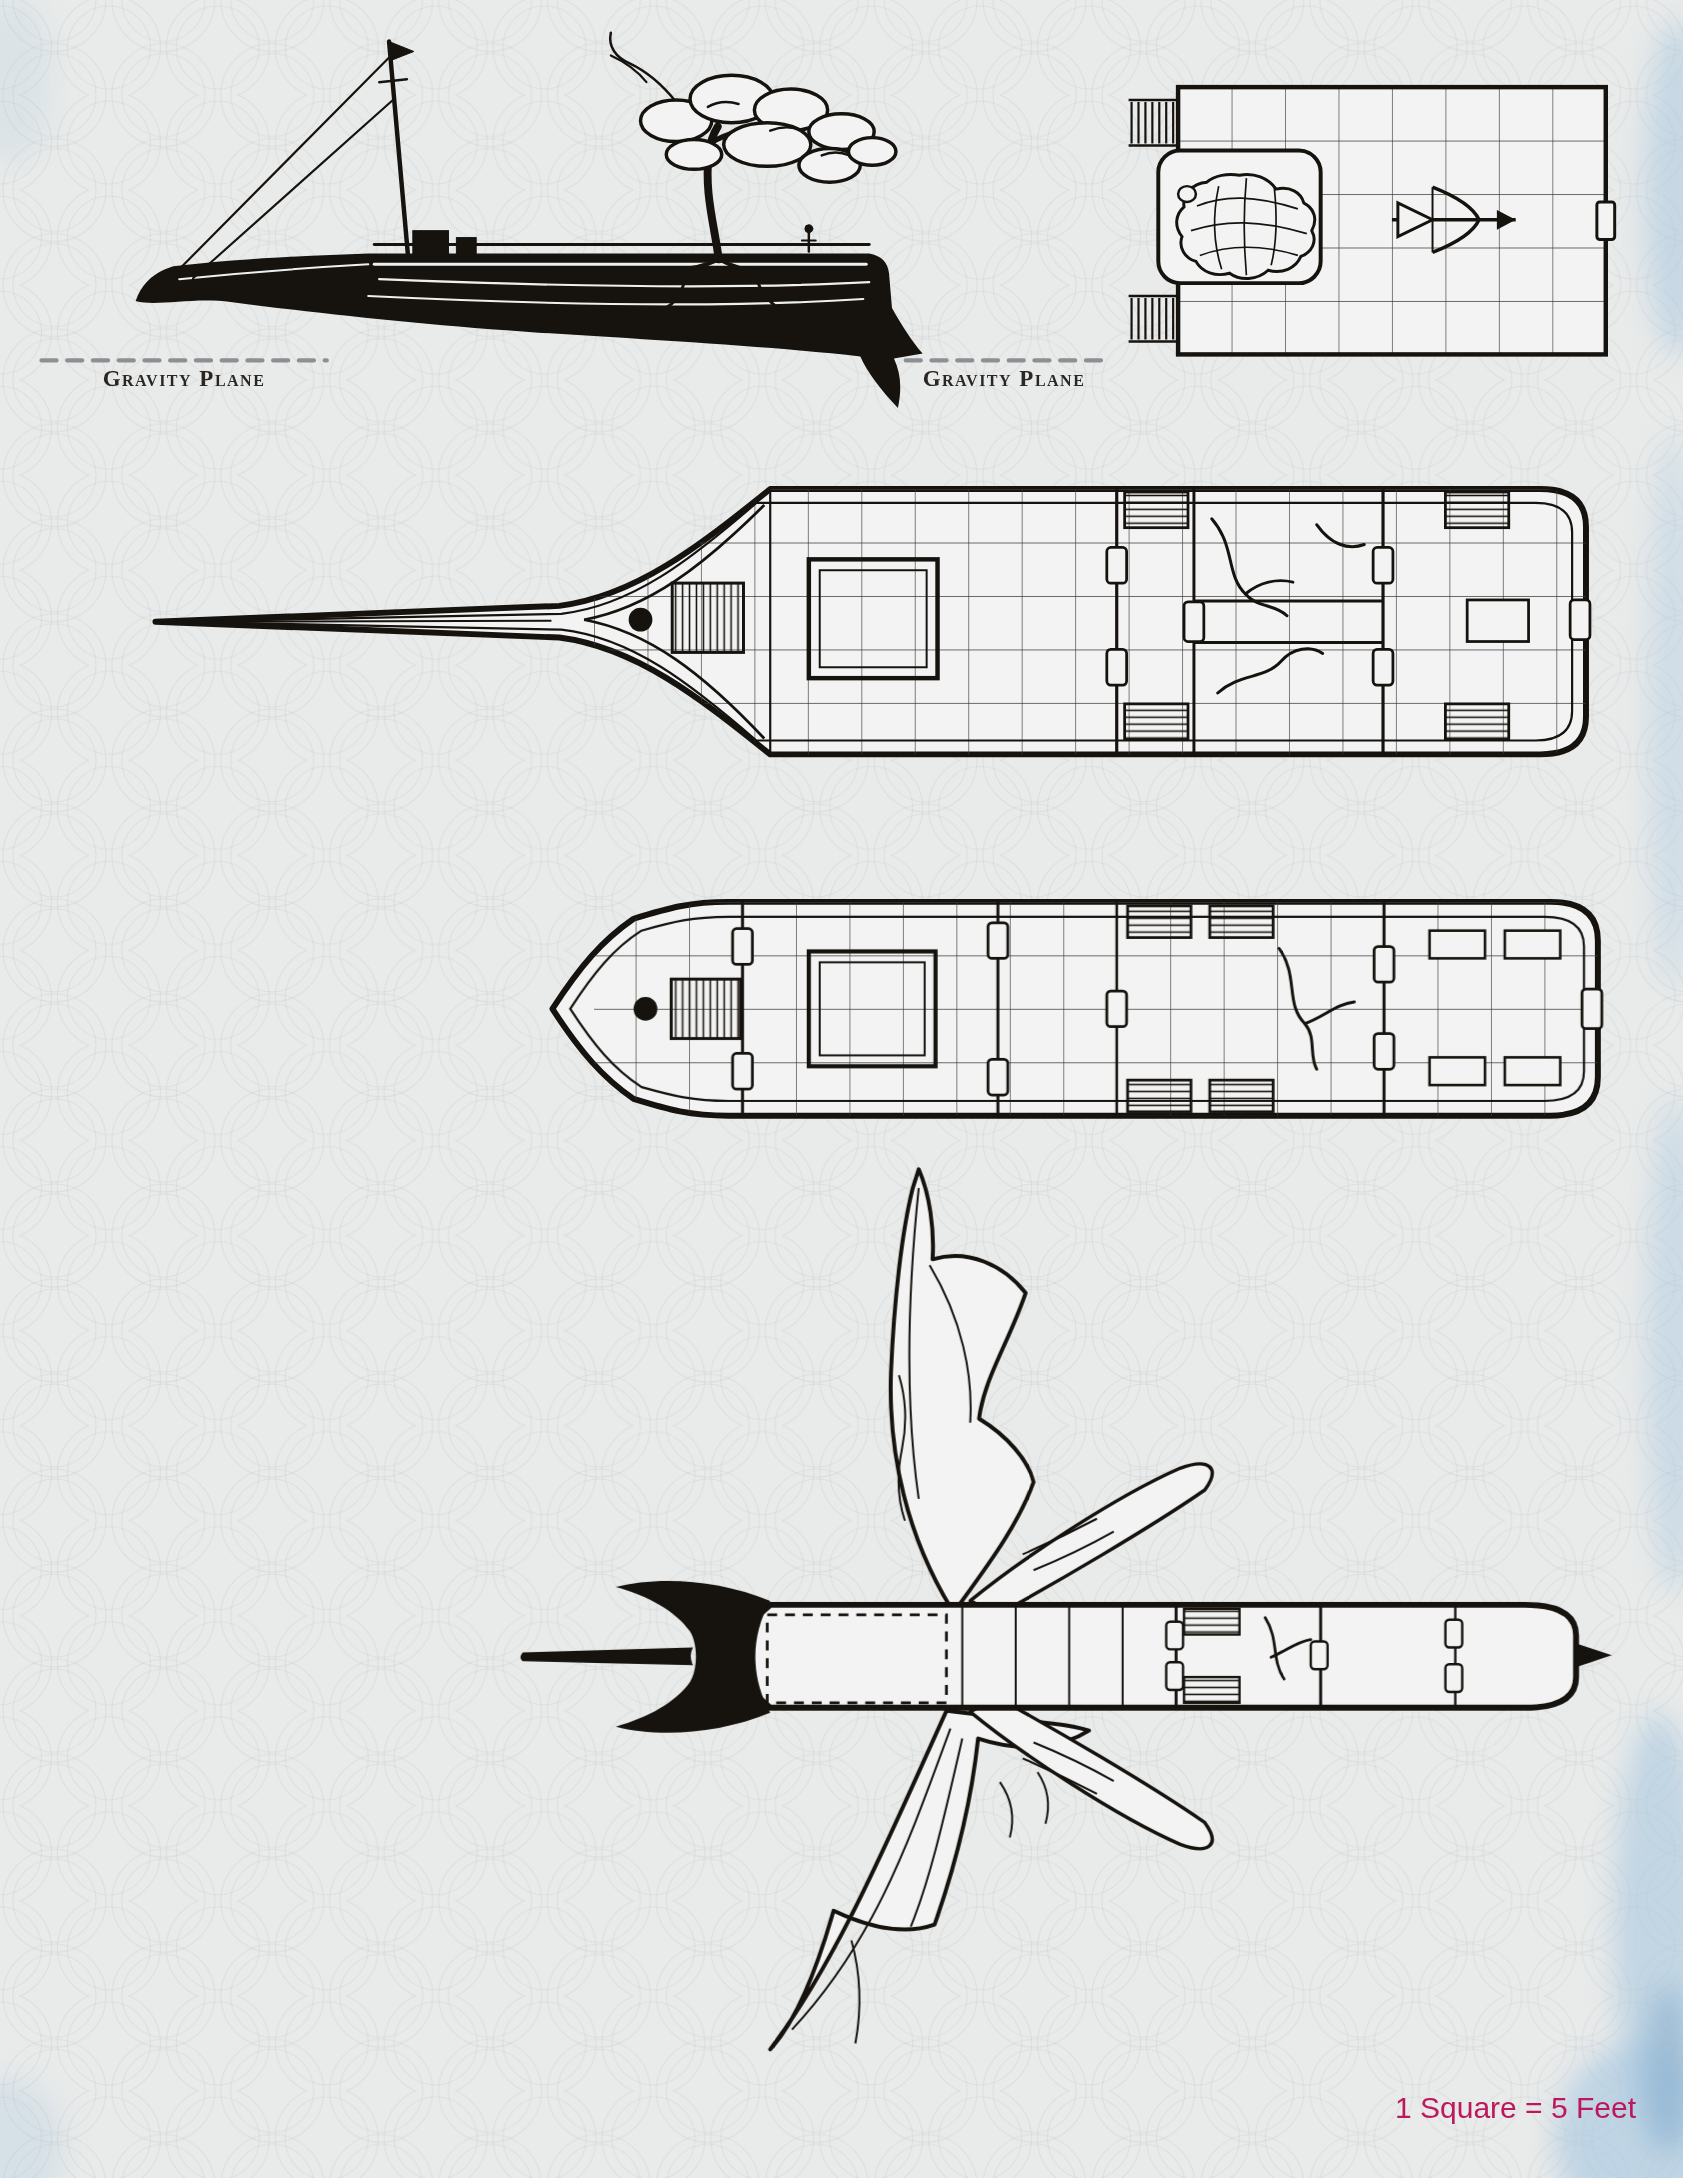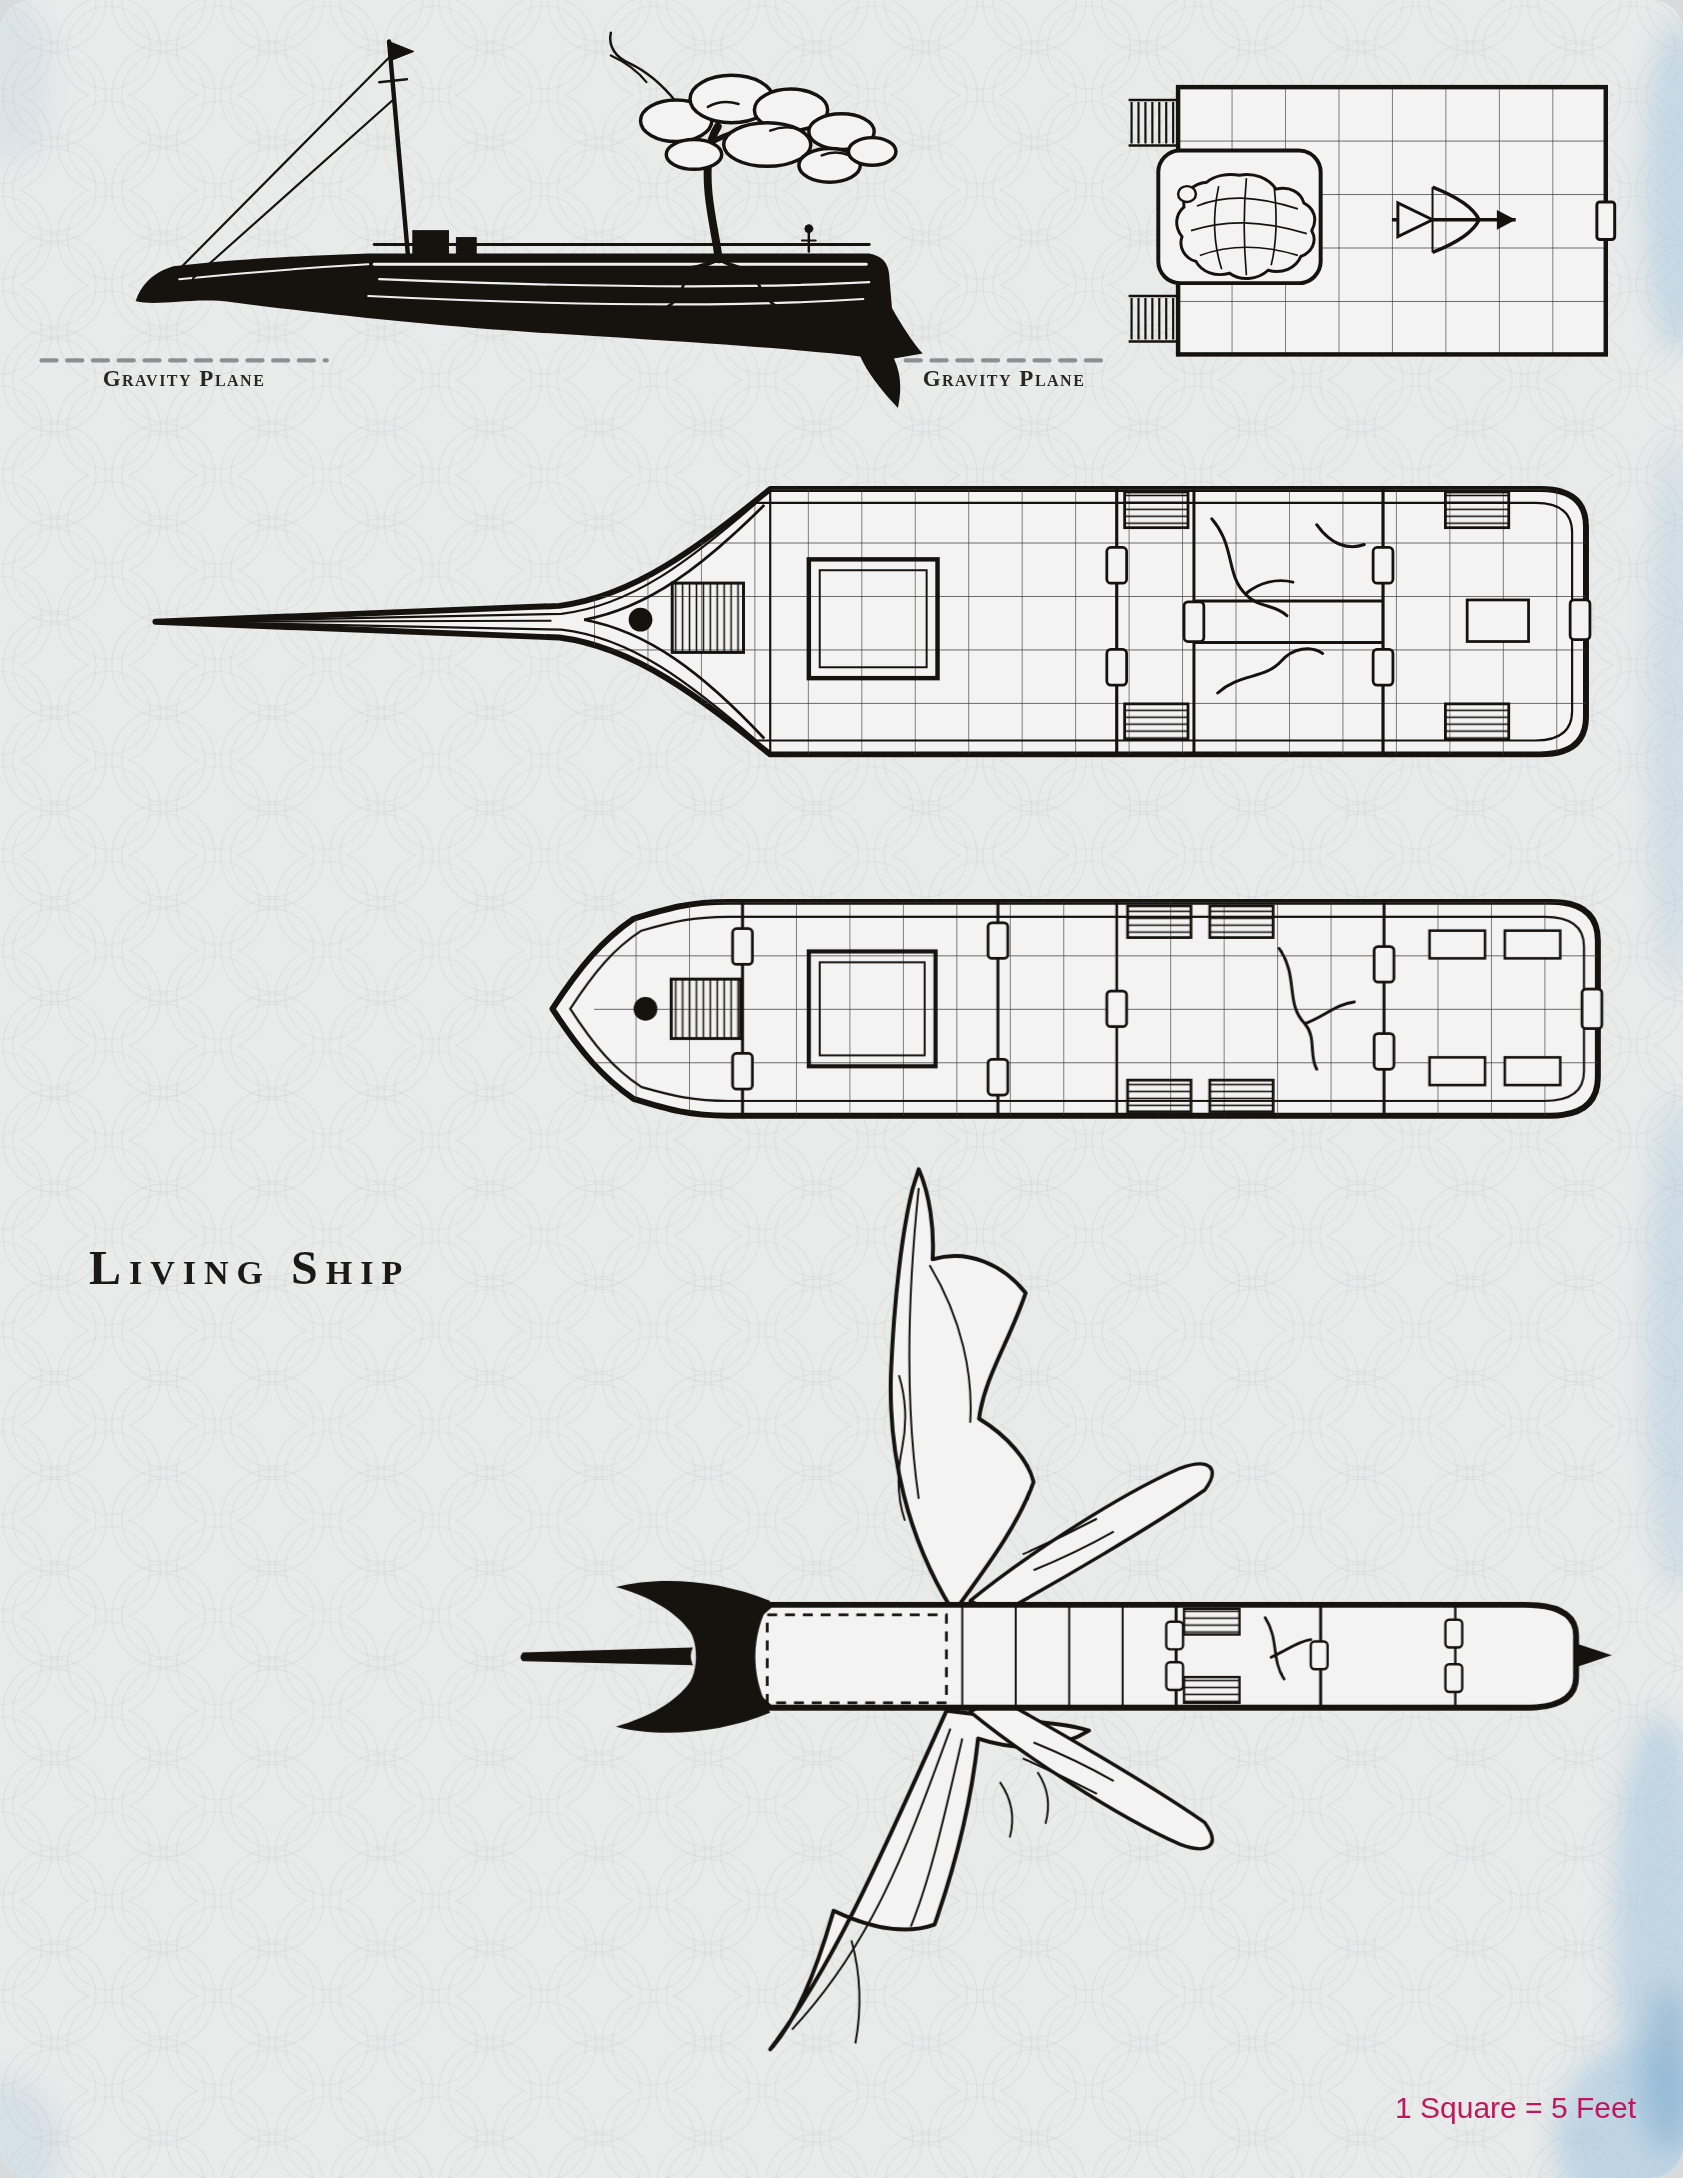--- a/index.html
+++ b/index.html
@@ -1,20 +1,19 @@
 <!DOCTYPE html>
 <html><head>
 <meta charset="utf-8">
 <style>
   html,body{margin:0;padding:0;background:#d8dbdb;}
   .stage{
     position:relative;width:1683px;height:2178px;overflow:hidden;
     background:#e9ebea;
     font-family:"Liberation Serif",serif;
-    border-radius:32px;
   }
   .stage svg{position:absolute;inset:0;display:block;}
   .txt{position:absolute;color:#201c17;white-space:nowrap;}
   .gravity-label{
     font-family:"Liberation Serif",serif;
     font-variant:small-caps;font-weight:700;
     font-size:23px;letter-spacing:1.5px;color:#2a2723;
     transform:translateX(-50%);
   }
   .ship-title{
@@ -369,18 +368,17 @@
       <rect x="1460" y="1636" width="17" height="28" rx="4"></rect>
       <rect x="1460" y="1681" width="17" height="28" rx="4"></rect>
     </g>
   </g>
 </svg>
 
 <div class="txt gravity-label" style="left:184px;top:366px;">Gravity Plane</div>
 
 <div class="txt gravity-label" style="left:1004px;top:366px;">Gravity Plane</div>
 
-<div class="txt ship-title" style="left:89px;top:1240px;">Living Ship</div>
 
 <div class="txt scale-note">1 Square = 5 Feet</div>
 
 </div>
 
 
 </body></html>

